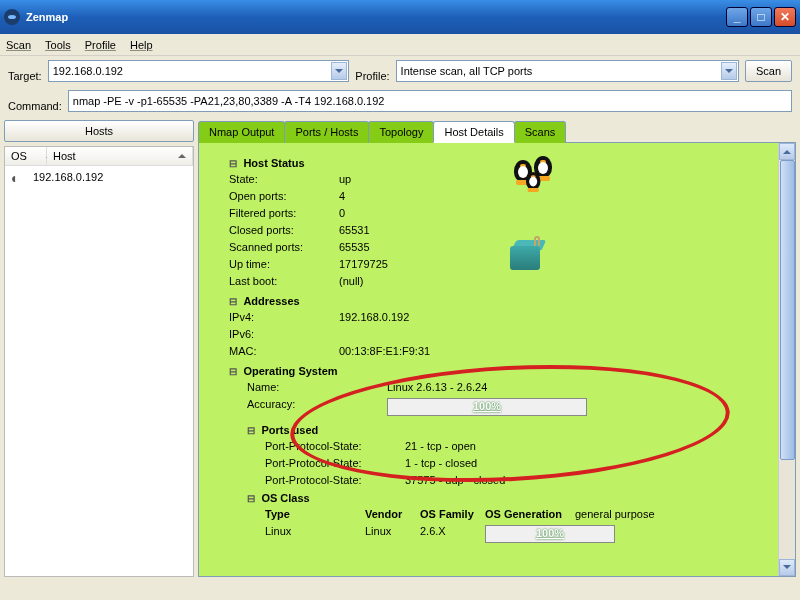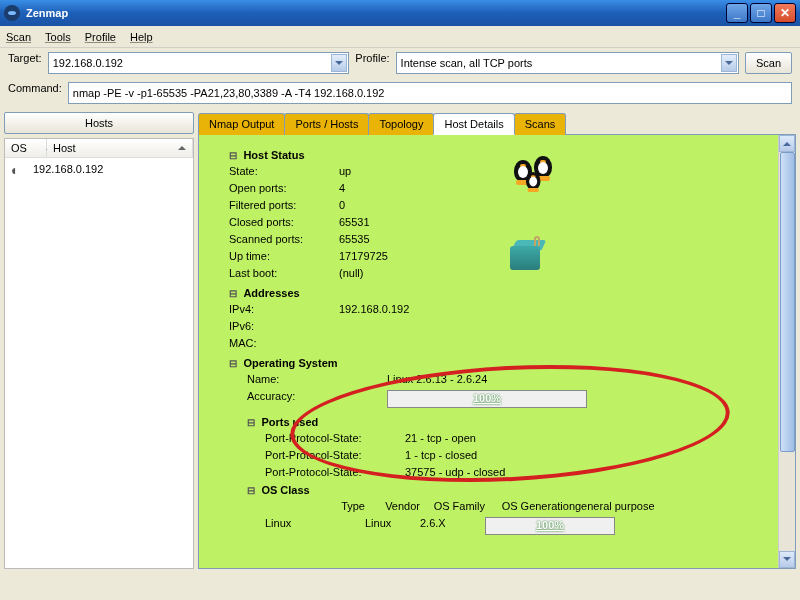--- a/index.html
+++ b/index.html
@@ -1,30 +1,30 @@
 <!DOCTYPE html>
 <html><head>
 <meta charset="utf-8">
 <style>
 * { box-sizing: border-box; margin: 0; padding: 0; font-family: Tahoma, Arial, sans-serif; font-size: 11px; }
 body { background: #ece9d8; width: 800px; height: 600px; overflow: hidden; position: relative; }
 
-.titlebar { height: 26px; background: linear-gradient(to bottom, #3a8ee6 0%, #1d5fb8 50%, #1a52a4 100%); display: flex; align-items: center; padding: 0 4px; color: white; font-weight: bold; }
+.titlebar { height: 34px; background: linear-gradient(to bottom, #3a8ee6 0%, #1d5fb8 50%, #1a52a4 100%); display: flex; align-items: center; padding: 0 4px; color: white; font-weight: bold; }
 .titlebar .app-icon { width: 16px; height: 16px; background: #1a3d6b; border-radius: 50%; margin-right: 6px; display: flex; align-items: center; justify-content: center; }
 .titlebar .app-icon:before { content: ""; width: 8px; height: 4px; background: #7ab8ff; border-radius: 50%; }
 .titlebar .title-text { flex: 1; }
 .titlebar .winbtns { display: flex; gap: 2px; }
 .titlebar .winbtn { width: 22px; height: 20px; border: 1px solid #003; border-radius: 3px; display: flex; align-items: center; justify-content: center; font-size: 12px; font-weight: bold; }
 .winbtn.min, .winbtn.max { background: linear-gradient(#6fa6e8, #3d78c8); color: white; }
 .winbtn.close { background: linear-gradient(#f07a5a, #d64c2a); color: white; }
 
 .menubar { height: 22px; background: #ece9d8; display: flex; align-items: center; padding: 0 6px; gap: 14px; border-bottom: 1px solid #d4d0c8; }
 .menubar span { text-decoration: underline; text-decoration-color: rgba(0,0,0,0.4); }
 
-.toolbar-row { display: flex; align-items: flex-start; padding: 4px 8px; gap: 6px; }
+.toolbar-row { display: flex; align-items: flex-end; padding: 4px 8px; gap: 6px; }
 .toolbar-row label { white-space: nowrap; }
 .combo { flex: 1; height: 22px; border: 1px solid #7f9db9; background: white; display: flex; align-items: center; padding: 0 4px; position: relative; }
 .combo .drop { width: 16px; height: 18px; background: linear-gradient(#e4eefb, #b6cbe8); border: 1px solid #9cb6d8; display: flex; align-items: center; justify-content: center; position: absolute; right: 1px; top: 1px; }
 .combo .drop:before { content: ""; border: 4px solid transparent; border-top-color: #4a6a9c; margin-top: 4px; }
 .btn { height: 22px; padding: 0 10px; border: 1px solid #7f9db9; background: linear-gradient(#fff, #e8e4d8); border-radius: 2px; }
 
 .content { display: flex; height: 465px; }
 .left-pane { width: 198px; display: flex; flex-direction: column; padding: 4px; gap: 4px; }
 .left-buttons { display: flex; gap: 4px; }
 .left-buttons .btn { flex: 1; }
@@ -33,21 +33,21 @@
 .host-header .col { padding: 3px 6px; border-right: 1px solid #ddd; background: linear-gradient(#fff,#efeee8); display: flex; align-items: center; gap: 19px; }
 .col.os { width: 42px; }
 .col.host { flex: 1; }
 .sort-arrow:before { content: ""; border: 4px solid transparent; border-bottom-color: #666; display: inline-block; margin-bottom: 2px; }
 .host-row { display: flex; padding: 4px 6px; gap: 6px; align-items: center; }
 .os-icon { width: 16px; height: 14px; position: relative; }
 .os-icon:before { content: "◐"; color: #555; font-size: 14px; }
 
 .right-pane { flex: 1; display: flex; flex-direction: column; padding: 4px 4px 4px 0; }
 .tabs { display: flex; border-bottom: 1px solid #7f9db9; }
-.tab { padding: 4px 10px; border: 1px solid #7f9db9; border-bottom: none; background: #eab308; margin-right: -1px; border-radius: 3px 3px 0 0; position: relative; top: 1px; }
+.tab { padding: 4px 10px; border: 1px solid #7f9db9; border-bottom: none; background: #84cc16; margin-right: -1px; border-radius: 3px 3px 0 0; position: relative; top: 1px; }
 .tab.active { background: white; border-bottom: 1px solid white; z-index: 1; }
 .tab-body { flex: 1; background: #bef264; border: 1px solid #7f9db9; border-top: none; position: relative; overflow: hidden; }
 .details { padding: 8px 8px 8px 30px; }
 .section-title { font-weight: bold; margin: 6px 0 4px 0; display: flex; align-items: center; gap: 6px; }
 .section-title:before { content: "⊟"; font-size: 10px; color: #555; }
 .kv-grid { display: grid; grid-template-columns: 110px auto; row-gap: 5px; margin-bottom: 8px; }
 .kv-grid2 { display: grid; grid-template-columns: 140px auto; row-gap: 5px; margin-left: 18px; margin-bottom: 6px; }
 .indent2 { margin-left: 18px; }
 
 .penguins { position: absolute; left: 510px; top: 148px; width: 56px; height: 56px; }
@@ -63,21 +63,21 @@
 .box3d { position: absolute; left: 510px; top: 240px; width: 42px; height: 32px; }
 .box3d .front { position: absolute; width: 30px; height: 24px; background: linear-gradient(#3daaa8,#2a7d7b); top: 6px; left: 0; border-radius: 3px; }
 .box3d .lid { position: absolute; width: 30px; height: 10px; background: #4ab8b6; top: 0; left: 4px; transform: skewX(-25deg); border-radius: 3px 3px 0 0; }
 .box3d .handle { position: absolute; width: 6px; height: 10px; border: 2px solid #c4a565; border-bottom: none; border-radius: 4px 4px 0 0; left: 24px; top: -4px; }
 
 .progress { width: 200px; height: 18px; border: 1px solid #888; background: #f0f0f0; position: relative; display: inline-block; }
 .progress .fill { height: 100%; background: repeating-linear-gradient(90deg, #3cb23c 0 8px, #2e9a2e 8px 10px); position: relative; }
 .progress .pct { position: absolute; width: 100%; text-align: center; top: 1px; color: white; font-weight: bold; text-shadow: 0 0 2px #060; text-decoration: underline; }
 
 .os-class { display: grid; grid-template-columns: 100px 55px 65px 90px auto; row-gap: 5px; margin-left: 18px; }
-.os-class .hdr { font-weight: normal; text-align: right; }
+.os-class .hdr { font-weight: bold; }
 
 .scrollbar { position: absolute; right: 0; top: 0; bottom: 0; width: 17px; background: #e8e4d8; border-left: 1px solid #ccc; }
 .scrollbar .arrow { height: 17px; background: linear-gradient(#ddeafb,#b7cae8); border: 1px solid #9cb6d8; display: flex; align-items: center; justify-content: center; }
 .scrollbar .arrow.up:before { content: ""; border: 4px solid transparent; border-bottom-color: #4a6a9c; margin-bottom: 3px; }
 .scrollbar .arrow.down { position: absolute; bottom: 0; width: 100%; }
 .scrollbar .arrow.down:before { content: ""; border: 4px solid transparent; border-top-color: #4a6a9c; margin-top: 3px; }
 .scrollbar .thumb { position: absolute; top: 17px; width: 15px; left: 1px; height: 300px; background: linear-gradient(90deg,#cfe0f7,#9ebce4); border: 1px solid #7a9cc8; border-radius: 2px; }
 
 .red-ellipse { position: absolute; left: 290px; top: 366px; width: 440px; height: 115px; border: 4px solid #d42020; border-radius: 50%; pointer-events: none; transform: rotate(-3deg); }
 </style>
@@ -177,20 +177,21 @@
 
         <div class="section-title">
             <span>Addresses</span>
           </div>
         <div class="kv-grid">
           <span>IPv4:</span>
             <span>192.168.0.192</span>
           <span>IPv6:</span>
             <span></span>
           <span>MAC:</span>
+            <span>00:13:8F:E1:F9:31</span>
         </div>
 
         <div class="section-title">
             <span>Operating System</span>
           </div>
         <div class="kv-grid2">
           <span>Name:</span>
             <span>Linux 2.6.13 - 2.6.24</span>
           <span>Accuracy:</span>
           <span><span class="progress"><span class="fill" style="width:100%"></span><span class="pct">100%</span></span></span>

